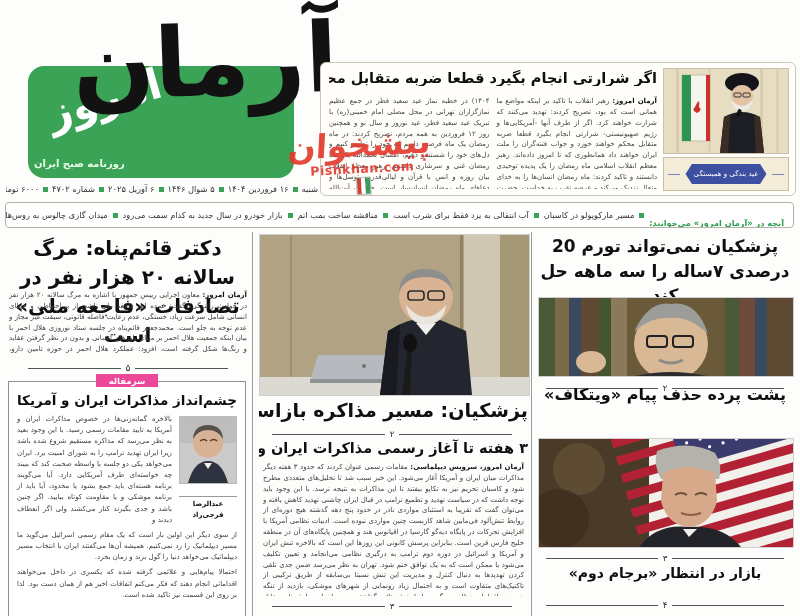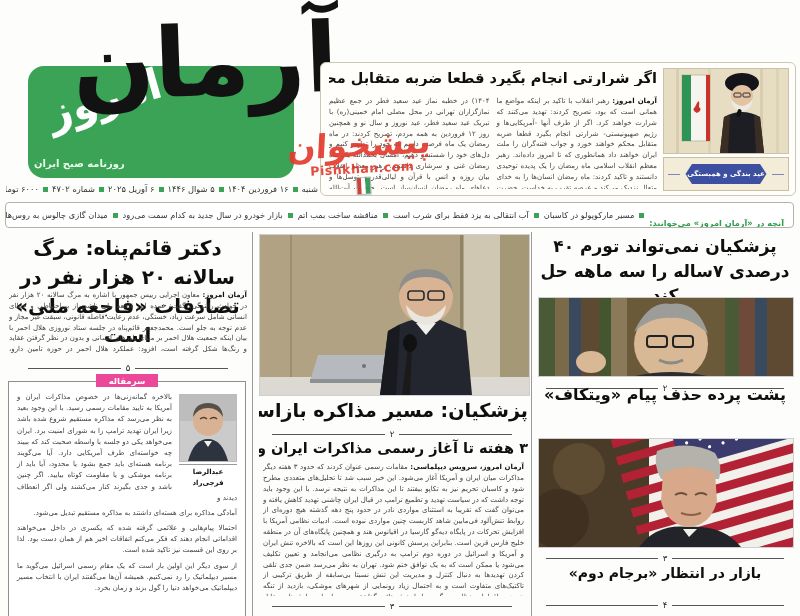--- a/index.html
+++ b/index.html
@@ -18,21 +18,21 @@
   .dateline{position:absolute;left:6px;top:184px;width:312px;display:flex;align-items:center;
             gap:4px;font-size:8.3px;color:#333;white-space:nowrap;overflow:hidden;direction:rtl;}
   .sq{width:5px;height:5px;background:#3aa355;display:inline-block;flex:0 0 auto;}
 
   
   .lead-box{position:absolute;left:320px;top:62px;width:474px;height:132px;background:#fffefb;
             border:1px solid #ccc7b6;border-radius:6px;}
   .lead-photo{position:absolute;right:6px;top:5px;width:124px;height:84px;border:1px solid #c9c2ad;}
   .lead-banner{position:absolute;right:6px;top:94px;width:124px;height:32px;background:#f3ecd8;
                border:1px solid #c9bfa2;display:flex;align-items:center;justify-content:center;}
-  .medallion{background:#3d4fa0;color:#fff;font-size:7px;font-weight:bold;height:22px;width:92px;
+  .medallion{background:#3d4fa0;color:#fff;font-size:7px;font-weight:normal;height:22px;width:92px;
              display:flex;align-items:center;justify-content:center;
              clip-path:polygon(6% 50%,13% 4%,87% 4%,94% 50%,87% 96%,13% 96%);white-space:nowrap;text-align:center;}
   .flourish{width:12px;height:1px;background:#7d86b8;}
   .lead-headline{position:absolute;right:138px;left:8px;top:7px;font-size:14.5px;font-weight:bold;
                  color:#0f0f0f;text-align:center;white-space:nowrap;overflow:hidden;}
   .lead-body{position:absolute;right:138px;left:8px;top:33px;bottom:6px;display:flex;gap:7px;
              font-size:7px;line-height:1.55;color:#444;text-align:justify;overflow:hidden;}
   .lead-body > div{flex:1 1 0;}
   .lead-lead{font-weight:bold;color:#111;}
 
@@ -68,21 +68,21 @@
   .ed-tab{position:absolute;left:96px;top:374px;width:62px;height:13px;background:#ec4899;color:#fff;
           font-size:8.5px;font-weight:bold;display:flex;align-items:center;justify-content:center;z-index:3;}
   .ed-box{position:absolute;left:8px;top:381px;width:238px;height:260px;border:1px solid #8f8f8f;
           background:#fff;box-sizing:border-box;padding:10px 8px 6px;}
   .ed-title{font-size:13.5px;font-weight:bold;color:#0f0f0f;text-align:center;margin:0 0 6px;}
   .ed-body{font-size:7px;line-height:1.6;color:#3d3d3d;text-align:justify;}
   .ed-body p{margin:0 0 4px;}
   .ed-photo{float:right;width:58px;margin:2px 0 3px 7px;}
   .ed-photo svg{display:block;border:1px solid #bbb;}
   .ed-caption{font-size:7px;font-weight:bold;color:#111;text-align:center;border-top:1px solid #999;
-              padding-top:2px;margin-top:2px;}
+              padding-top:2px;margin-top:12px;}
 </style>
 </head>
 <body>
 
 <div class="page">
 
   <div>
     <div class="logo-green"></div>
     <div class="logo-emrooz">امروز</div>
     <div class="logo-tagline">روزنامه صبح ایران</div>
@@ -158,21 +158,21 @@
     <i class="sq"></i>
       <span>بازار خودرو در سال جدید به کدام سمت می‌رود</span>
     <i class="sq"></i>
       <span>میدان گازی چالوس به روس‌ها واگذار می‌شود؟</span>
 
   </div>
 
   <div class="vrule" style="left:252px"></div>
   <div class="vrule" style="left:531px"></div>
 
-  <div class="headline" style="left:536px;top:234px;width:258px;font-size:17px">پزشکیان نمی‌تواند تورم ۴۰ درصدی ۷ساله را سه ماهه حل کند</div>
+  <div class="headline" style="left:536px;top:234px;width:258px;font-size:17px">پزشکیان نمی‌تواند تورم 20 درصدی ۷ساله را سه ماهه حل کند</div>
   <div class="photo" style="left:538px;top:297px;width:254px;height:78px">
     <svg width="254" height="78" viewBox="0 0 254 78" preserveAspectRatio="none">
       <rect width="254" height="78" fill="#6b5a3a"></rect>
       <rect x="0" width="16" height="78" fill="#4a5a36"></rect>
         <rect x="16" width="14" height="78" fill="#7a6a4a"></rect>
       <rect x="30" width="12" height="78" fill="#3a4a5e"></rect>
         <rect x="42" width="18" height="78" fill="#5e4a32"></rect>
       <rect x="60" width="12" height="78" fill="#44552f"></rect>
         <rect x="72" width="16" height="78" fill="#8a7a5a"></rect>
       <rect x="186" width="14" height="78" fill="#4a5a36"></rect>
@@ -298,34 +298,34 @@
   <div class="headline" style="left:5px;top:234px;width:245px;font-size:20px">دکتر قائم‌پناه: مرگ سالانه ۲۰ هزار نفر در تصادفات «فاجعه ملی» است</div>
   <p class="small-body" style="left:9px;top:290px;width:238px;height:66px"><b class="body-lead">آرمان امروز:</b> <span>معاون اجرایی رییس جمهور با اشاره به مرگ سالانه ۲۰ هزار نفر در حوادث رانندگی، گفت: عمده این فاجعه ملی ناشی از بی‌احتیاطی و خطای انسانی شامل سرعت زیاد، خستگی، عدم رعایت فاصله قانونی، سبقت غیر مجاز و عدم توجه به جلو است. محمدجعفر قائم‌پناه در جلسه ستاد نوروزی هلال احمر با بیان اینکه جمعیت هلال احمر بر مبنای باورهای انسانی و بدون در نظر گرفتن عقاید و رنگ‌ها شکل گرفته است، افزود: عملکرد هلال احمر در حوزه تامین دارو، امدادرسانی ...</span></p>
   <div class="divider" style="left:28px;top:362px;width:200px">
     <span class="dline"></span>
       <span class="dnum">۵</span>
       <span class="dline"></span>
   </div>
 
   <div class="ed-tab">سرمقاله</div>
   <div class="ed-box">
+    <h2 class="ed-title">چشم‌انداز مذاکرات ایران و آمریکا</h2>
     <div class="ed-body">
       <div class="ed-photo">
         <svg width="56" height="66" viewBox="0 0 56 66" preserveAspectRatio="none">
           <rect width="56" height="66" fill="#cbcbcb"></rect>
           <rect x="0" y="0" width="56" height="26" fill="#bdbdbd"></rect>
           <circle cx="28" cy="26" r="15" fill="#d9b294"></circle>
           <path d="M13 22 Q14 8 28 8 Q42 8 43 22 Q38 13 28 13 Q18 13 13 22z" fill="#55504a"></path>
           <path d="M20 24 q4 -3 7 0 M30 24 q4 -3 7 0" stroke="#4a3b30" stroke-width="1.4" fill="none"></path>
           <path d="M8 66 Q14 44 28 44 Q42 44 48 66 Z" fill="#2e3340"></path>
           <path d="M24 46 L28 52 L32 46 Z" fill="#f2f1ee"></path>
         </svg>
         <div class="ed-caption">عبدالرضا فرجی‌راد</div>
       </div>
       <p>بالاخره گمانه‌زنی‌ها در خصوص مذاکرات ایران و آمریکا به تایید مقامات رسمی رسید. با این وجود بعید به نظر می‌رسد که مذاکره مستقیم شروع شده باشد زیرا ایران تهدید ترامپ را به شورای امنیت برد. ایران می‌خواهد یکی دو جلسه با واسطه صحبت کند که ببیند چه خواسته‌ای طرف آمریکایی دارد. آیا می‌گویند برنامه هسته‌ای باید جمع بشود یا محدود، آیا باید از برنامه موشکی و یا مقاومت کوتاه بیایید. اگر چنین باشد و جدی بگیرند کنار می‌کشند ولی اگر انعطاف دیدند و</p>
-      <p>آمادگی مذاکره برای هسته‌ای داشتند به مذاکره مستقیم تبدیل می‌شود.</p>
+      <p>از سوی دیگر این اولین بار است که یک مقام رسمی اسرائیل می‌گوید ما مسیر دیپلماتیک را رد نمی‌کنیم. همیشه آن‌ها می‌گفتند ایران با انتخاب مسیر دیپلماتیک می‌خواهد دنیا را گول بزند و زمان بخرد.</p>
       <p>احتمالا پیام‌هایی و علائمی گرفته شده که یکسری در داخل می‌خواهند اقداماتی انجام دهند که فکر می‌کنم اتفاقات اخیر هم از همان دست بود. لذا بر روی این قسمت نیز تاکید شده است.</p>
-      <p>از سوی دیگر این اولین بار است که یک مقام رسمی اسرائیل می‌گوید ما مسیر دیپلماتیک را رد نمی‌کنیم. همیشه آن‌ها می‌گفتند ایران با انتخاب مسیر دیپلماتیک می‌خواهد دنیا را گول بزند و زمان بخرد.</p>
 
     </div>
   </div>
 
 </div>
 
 </body></html>

